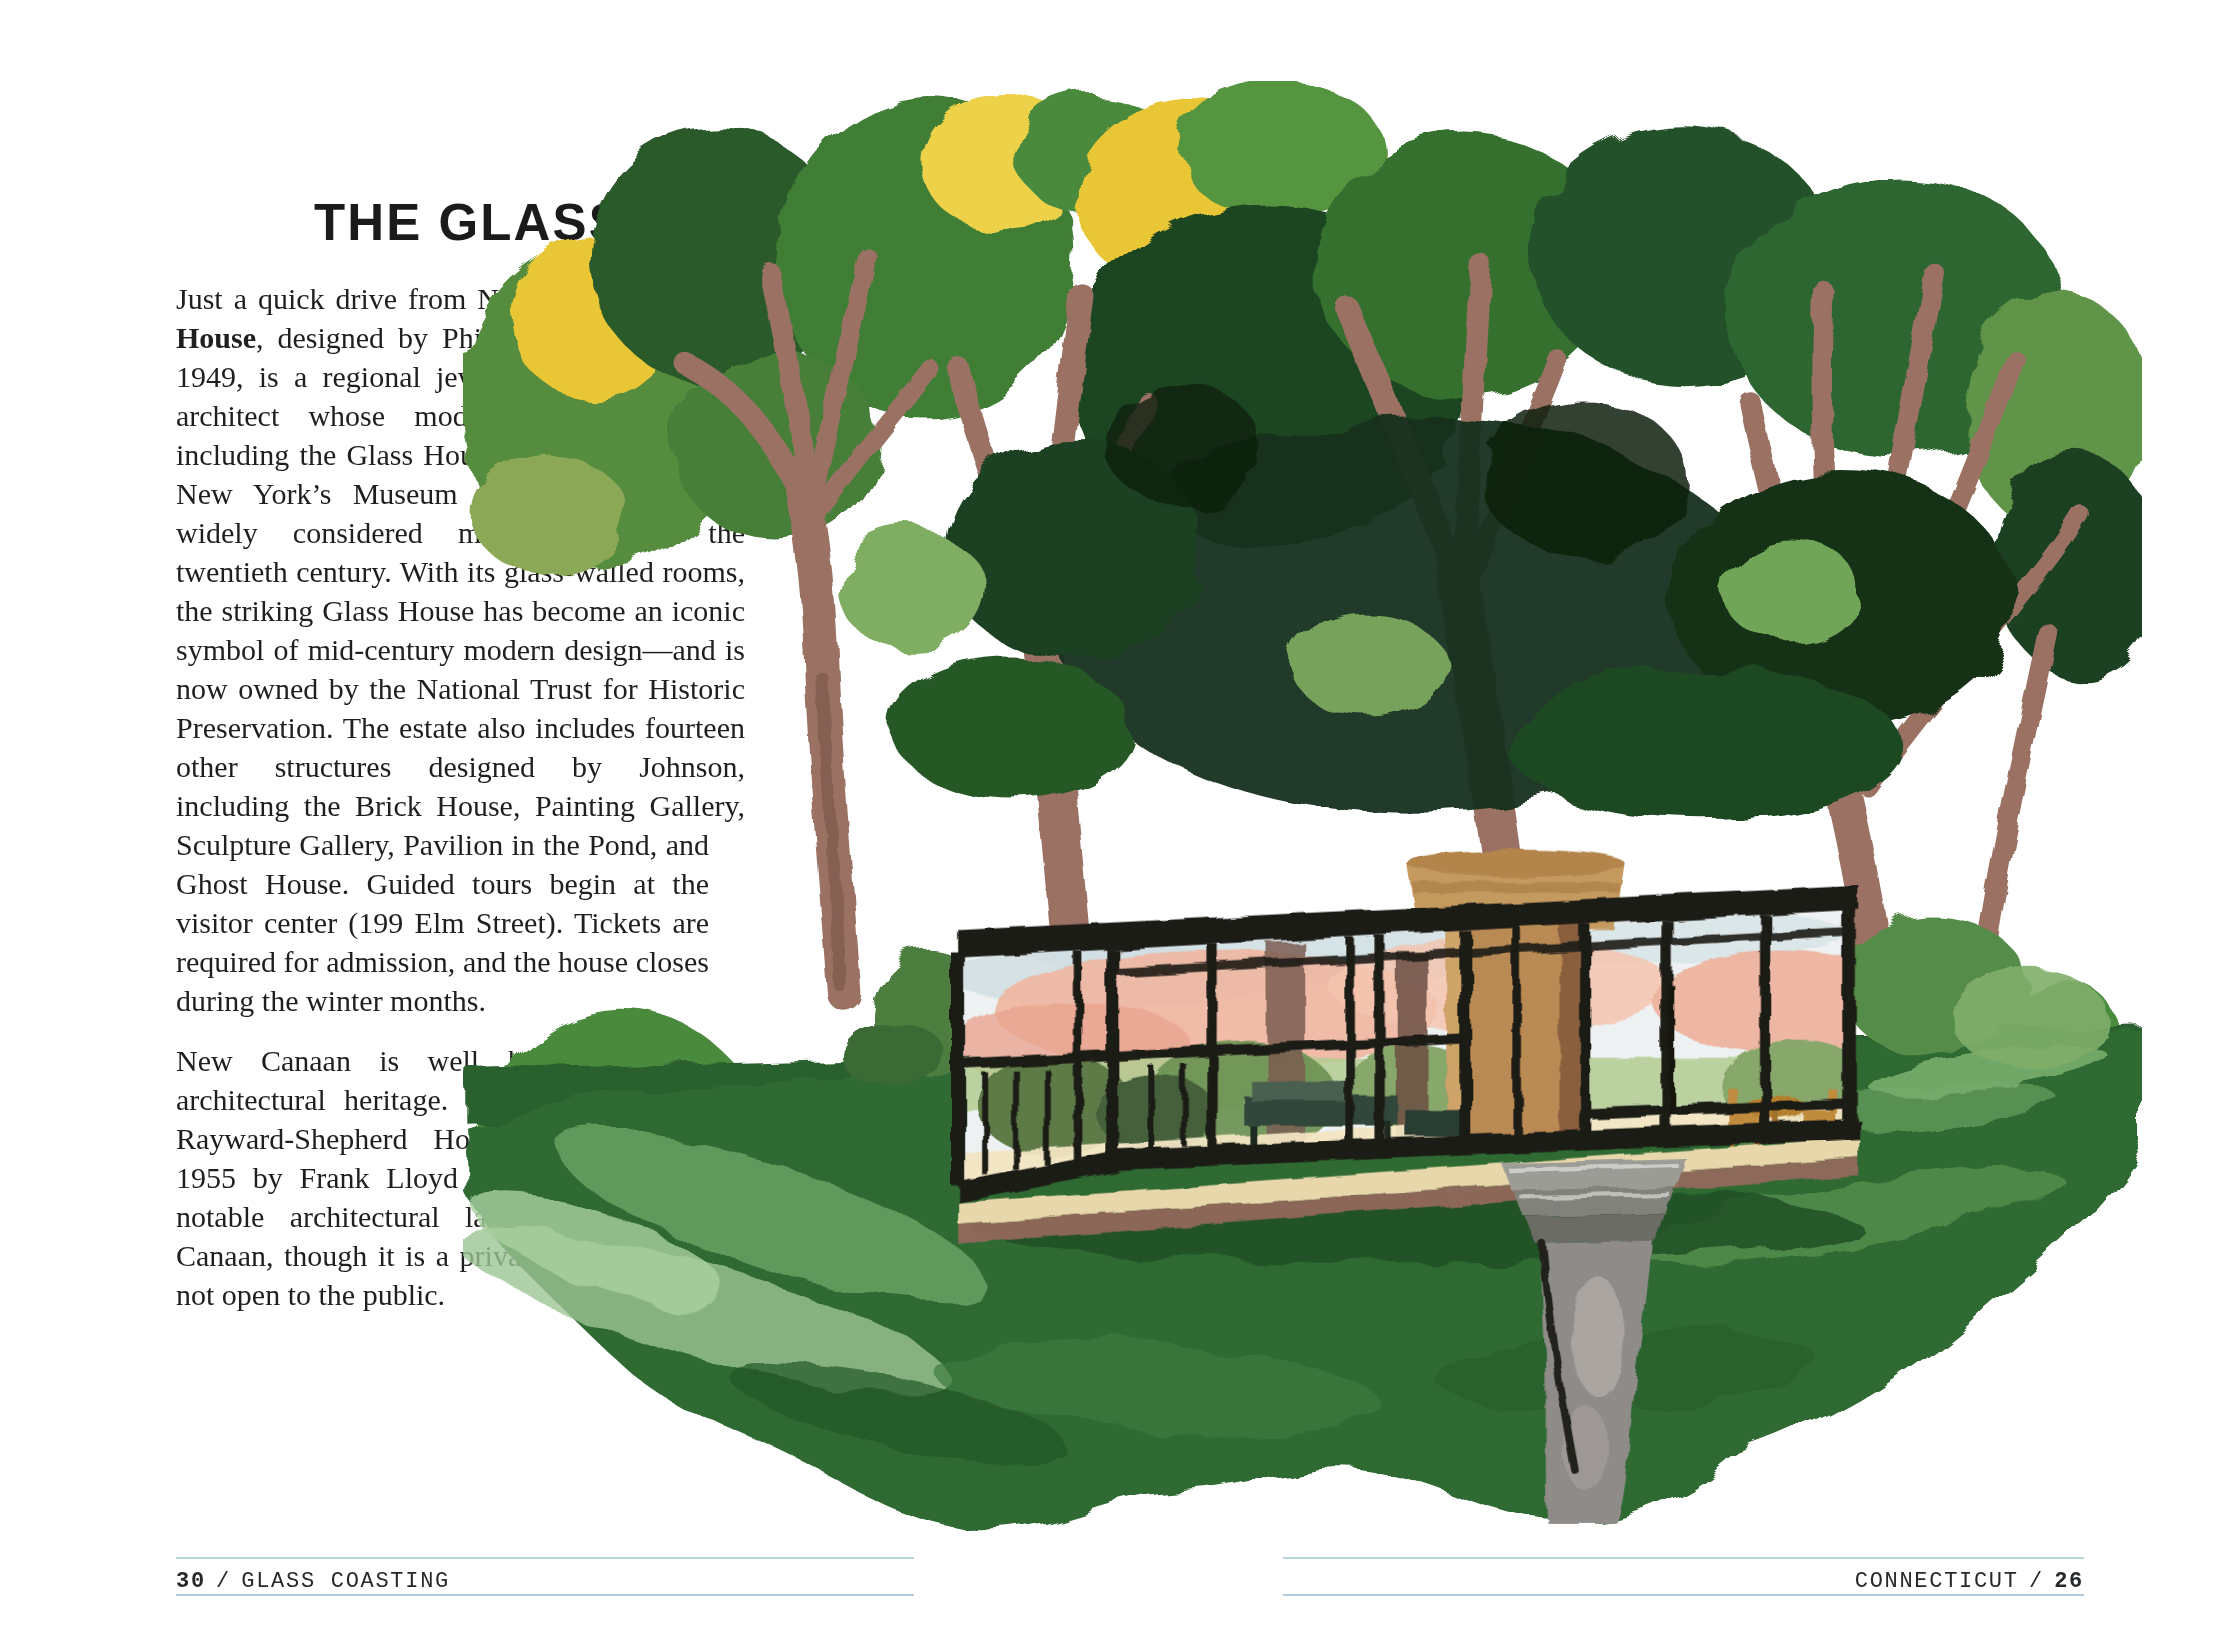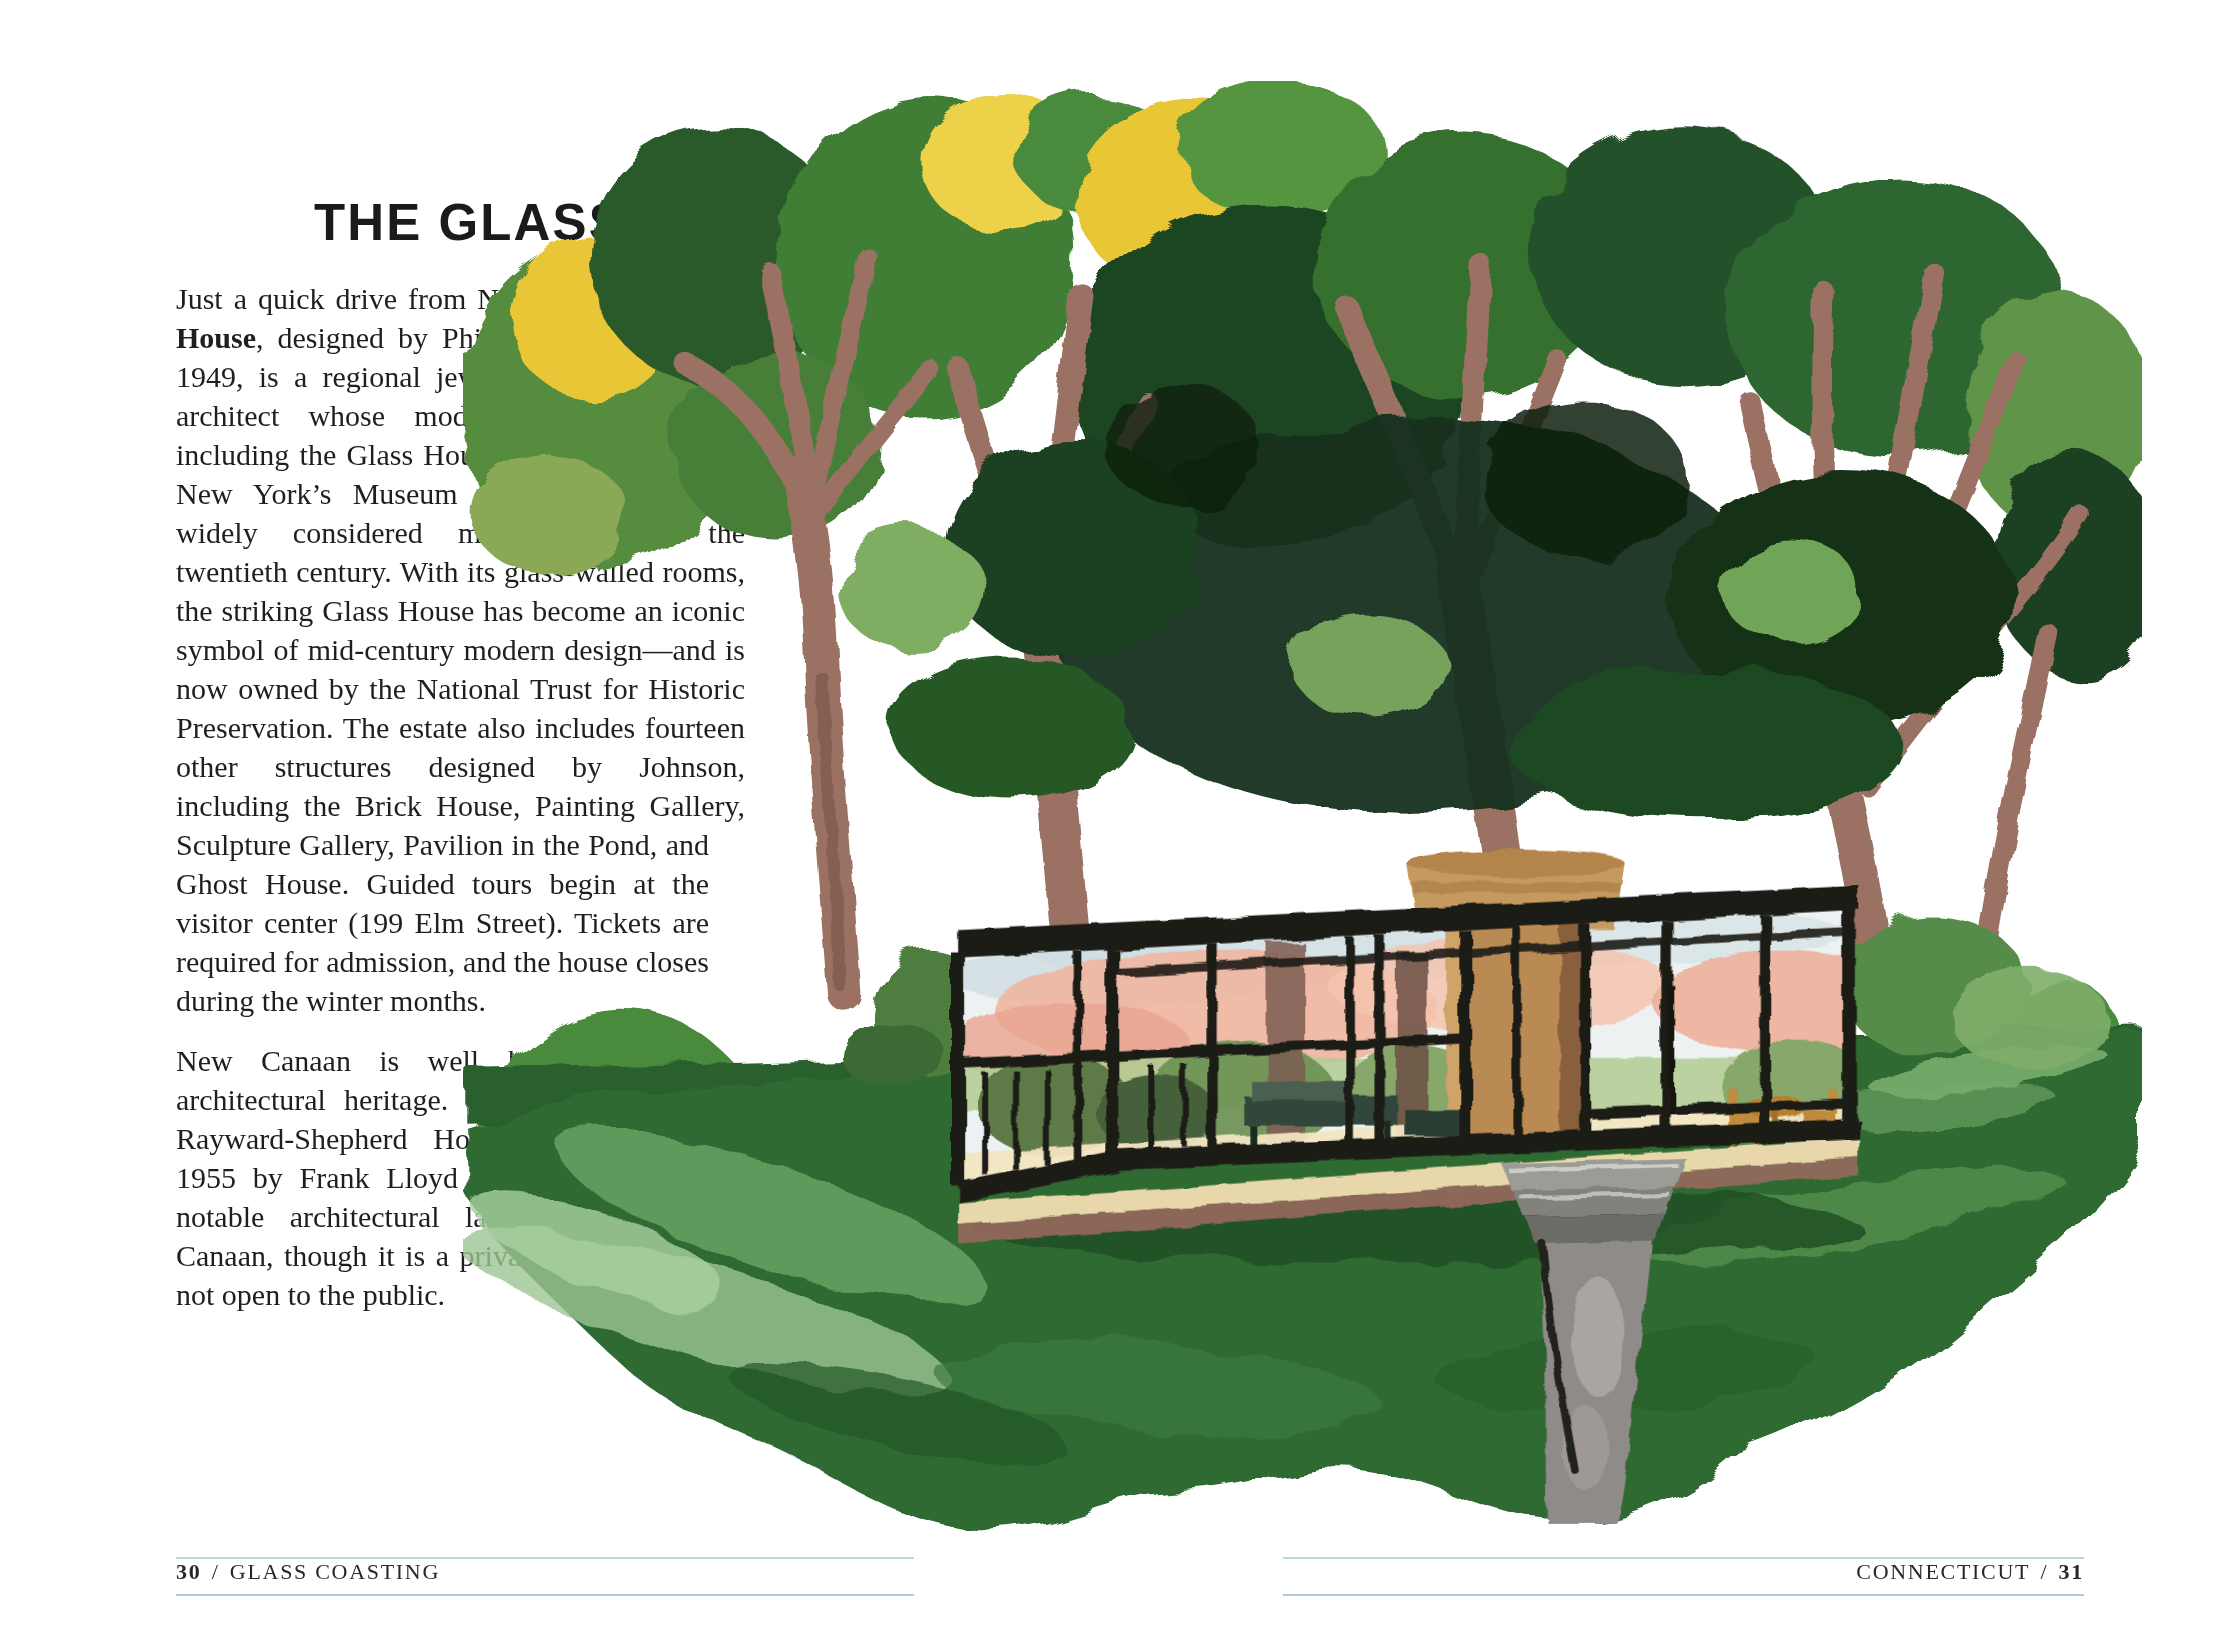--- a/index.html
+++ b/index.html
@@ -23,22 +23,22 @@
   }
   .body p{margin:0 0 21.4px 0;}
   .body b{font-weight:bold;}
   .ws{float:right;}
   .ws1{width:1.7px;height:231px;}
   .ws2{clear:right;width:116px;height:347px;}
   .ws3{clear:right;width:152px;height:565px;}
   .footer{
     position:absolute; top:1557px; height:39px; box-sizing:border-box;
     border-top:2.6px solid var(--rule-top); border-bottom:2.6px solid var(--rule-bottom);
-    display:flex; align-items:flex-start;
-    font-family:Liberation Serif, serif; font-size:22px;
+    display:flex; align-items:flex-end;
+    font-family:Liberation Mono, monospace; font-size:22px;
     letter-spacing:1.7px; color:var(--footer-text);
   }
   .footer .num{font-weight:bold;}
   .footer .sep{font-weight:normal; margin:0 10.3px;}
   .footer-left{left:176px; width:738px; justify-content:flex-start;}
   .footer-right{left:1283px; width:801px; justify-content:flex-end;}
   .illustration{position:absolute; left:463px; top:81px; width:1679px; height:1461px;}
 </style>
 </head>
 <body>
@@ -261,17 +261,17 @@
 
   <div class="footer footer-left">
     <span class="num">30</span>
     <span class="sep">/</span>
     <span class="lbl">GLASS COASTING</span>
   </div>
 
   <div class="footer footer-right">
     <span class="lbl">CONNECTICUT</span>
     <span class="sep">/</span>
-    <span class="num">31</span>
+    <span class="num">26</span>
   </div>
 
 </div>
 
 
 </body></html>

